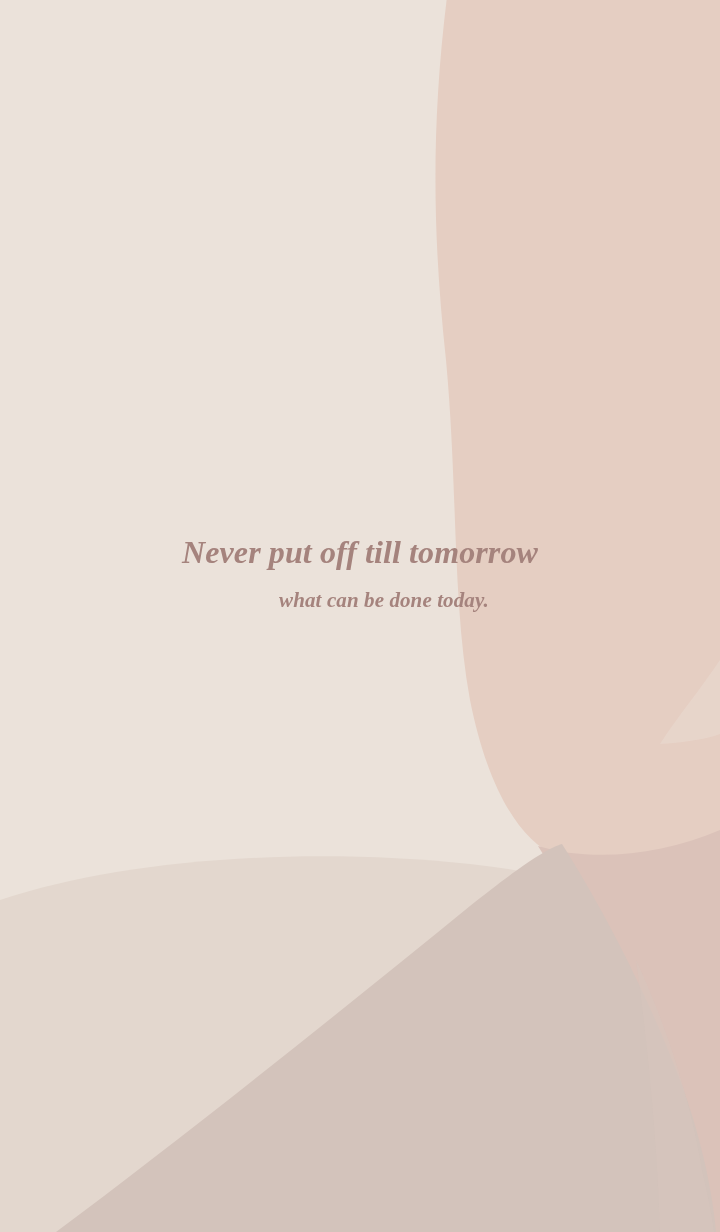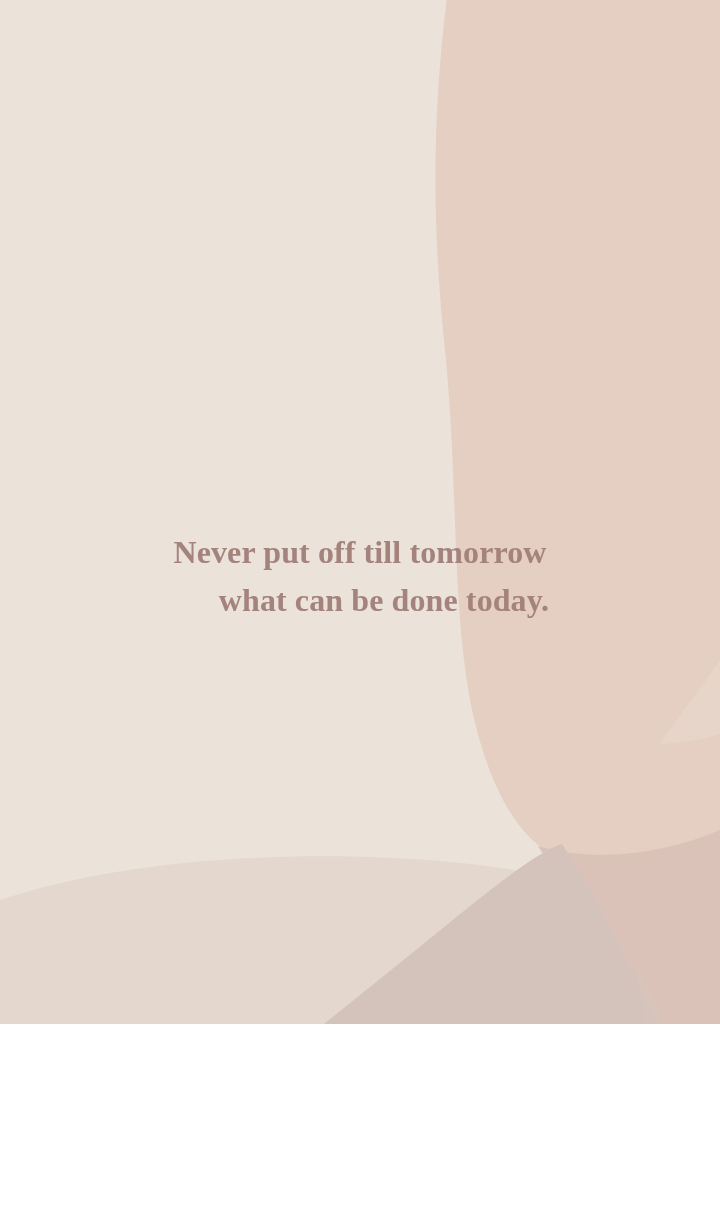--- a/index.html
+++ b/index.html
@@ -4,23 +4,24 @@
 <title>Quote Wallpaper</title>
 <style>
   html, body {
     margin: 0;
     padding: 0;
     background: #ffffff;
   }
   #wallpaper {
     position: relative;
     width: 720px;
-    height: 1024px;
+    height: 1232px;
     overflow: hidden;
     font-family: "Liberation Serif", "DejaVu Serif", serif;
+    font-style: italic;
   }
   #bg-art {
     position: absolute;
     inset: 0;
     width: 720px;
     height: 1232px;
     display: block;
   }
   #quote-block {
     position: absolute;
@@ -78,16 +79,16 @@
 
     <path fill="#D7C5BD" opacity="0.5" d="M 636 960
              C 664 1020, 690 1096, 702 1170
              C 708 1196, 712 1216, 714 1232
              L 660 1232
              C 658 1160, 650 1060, 636 960 Z"></path>
   </svg>
 
   <div id="quote-block" style="color: rgb(165, 131, 125);">
     <span class="quote-line" style="font-size: 32px;">Never put off till tomorrow</span>
-    <span class="quote-line" style="font-size: 32px; padding-left: 48px;">what can be done today.</span>
+    <span class="quote-line" style="font-size: 21px; padding-left: 48px;">what can be done today.</span>
   </div>
 
 </div>
 
 </body></html>

